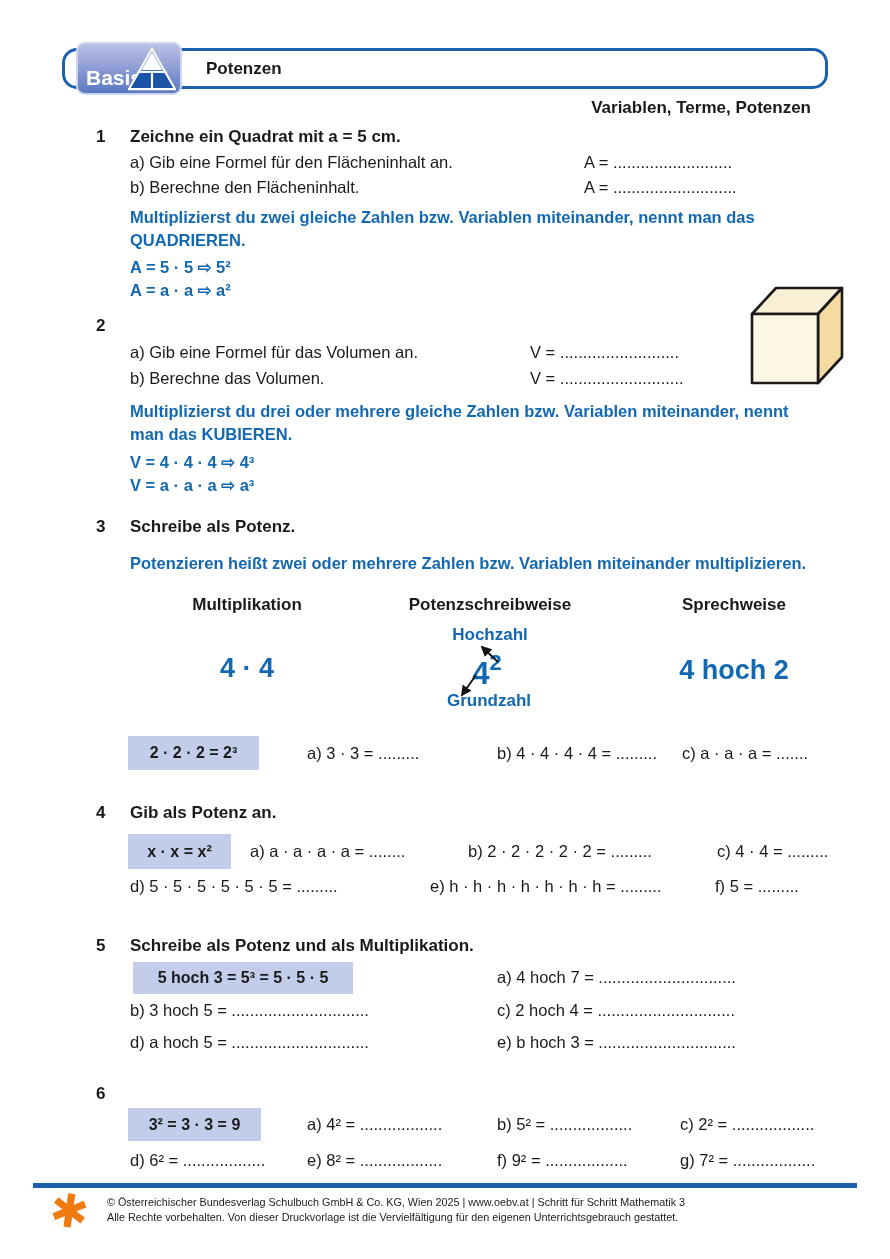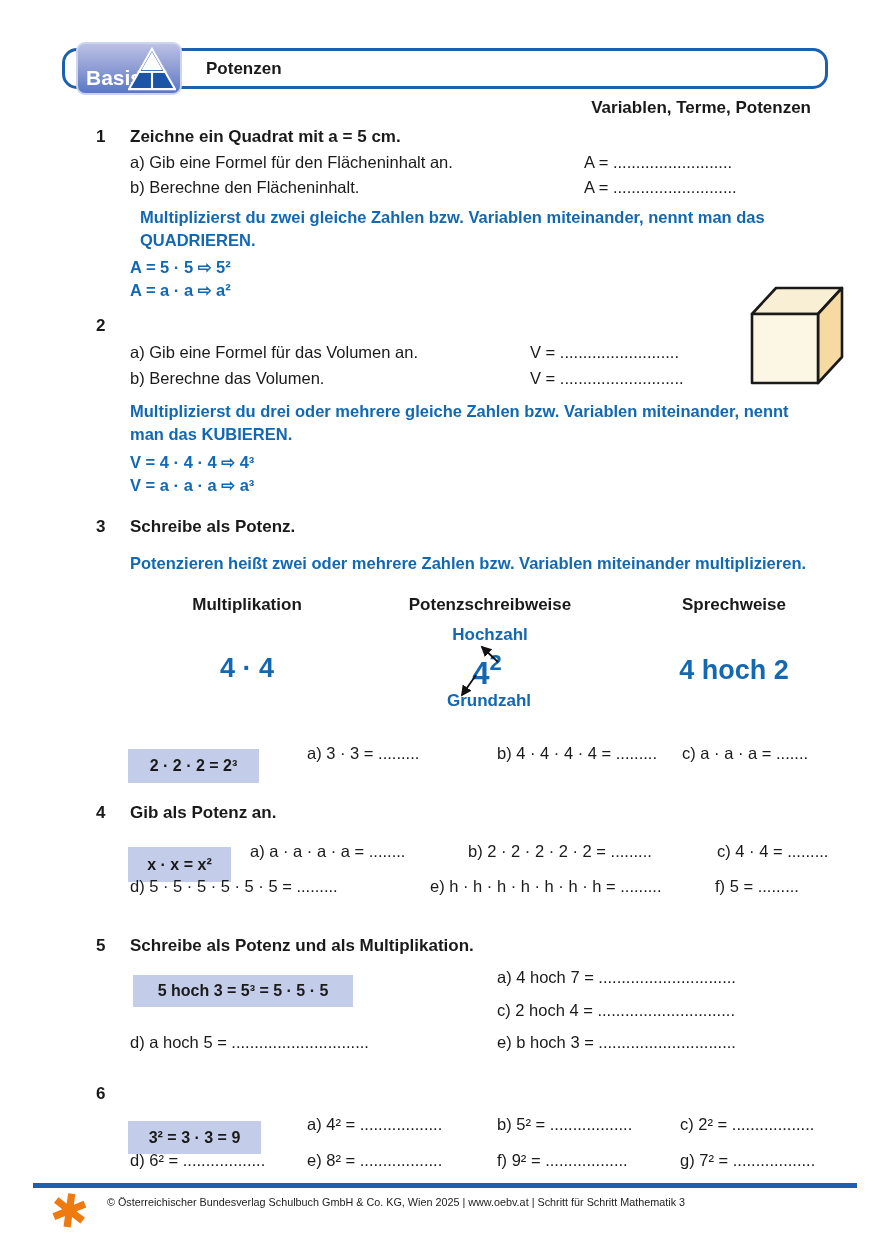--- a/index.html
+++ b/index.html
@@ -31,21 +31,21 @@
   .tnum{font-weight:bold;font-size:17px;}
   .ttitle{font-weight:bold;font-size:17px;}
   .body-t{font-size:16.5px;}
   .note{color:var(--blue);font-weight:bold;font-size:16.5px;line-height:23px;white-space:pre-line;}
   .formula{color:var(--blue);font-weight:bold;font-size:16.5px;}
   .colhead{font-weight:bold;font-size:17px;text-align:center;}
   .bigblue{color:var(--blue);font-weight:bold;font-size:27px;}
   .pw-base{color:var(--blue);font-weight:bold;font-size:31px;}
   .pw-exp{color:var(--blue);font-weight:bold;font-size:22px;vertical-align:14px;}
   .lbl-blue{color:var(--blue);font-weight:bold;font-size:17px;}
-  .hl{background:var(--hl);font-weight:bold;font-size:16px;text-align:center;margin-top:13px;}
+  .hl{background:var(--hl);font-weight:bold;font-size:16px;text-align:center;}
   .rule{position:absolute;left:33px;top:1183px;width:824px;height:4.5px;background:var(--border-blue);}
   .logo{position:absolute;left:50px;top:1188px;font-size:46px;color:var(--orange);
     transform:rotate(8deg);line-height:1;}
   .footer{position:absolute;left:107px;top:1195px;font-size:10.8px;line-height:15.2px;color:#222;}
 </style>
 </head>
 <body>
 
 <div class="page">
 
@@ -62,21 +62,21 @@
       </svg>
     </div>
   </div>
 
   <span class="abs tnum" style="left:96px;top:127px">1</span>
   <span class="abs ttitle" style="left:130px;top:127px">Zeichne ein Quadrat mit a = 5 cm.</span>
   <span class="abs body-t" style="left:130px;top:153px">a) Gib eine Formel für den Flächeninhalt an.</span>
   <span class="abs body-t" style="left:584px;top:153px">A = ..........................</span>
   <span class="abs body-t" style="left:130px;top:178px">b) Berechne den Flächeninhalt.</span>
   <span class="abs body-t" style="left:584px;top:178px">A = ...........................</span>
-  <div class="abs note" style="left:140px;top:206px;white-space:pre-line">Multiplizierst du zwei gleiche Zahlen bzw. Variablen miteinander, nennt man das
+  <div class="abs note" style="left:130px;top:206px;white-space:pre-line">Multiplizierst du zwei gleiche Zahlen bzw. Variablen miteinander, nennt man das
 QUADRIEREN.</div>
   <span class="abs formula" style="left:130px;top:258px">A = 5 · 5  ⇨ 5²</span>
   <span class="abs formula" style="left:130px;top:281px">A = a · a   ⇨ a²</span>
 
   <span class="abs tnum" style="left:96px;top:316px">2</span>
   <span class="abs body-t" style="left:130px;top:343px">a) Gib eine Formel für das Volumen an.</span>
   <span class="abs body-t" style="left:530px;top:343px">V = ..........................</span>
   <span class="abs body-t" style="left:130px;top:369px">b) Berechne das Volumen.</span>
   <span class="abs body-t" style="left:530px;top:369px">V = ...........................</span>
   <svg class="abs" style="left:742px;top:281px" width="104" height="108" viewBox="0 0 104 108">
@@ -121,33 +121,35 @@
   <span class="abs body-t" style="left:468px;top:842px">b) 2 · 2 · 2 · 2 · 2  = .........</span>
   <span class="abs body-t" style="left:717px;top:842px">c) 4 · 4 = .........</span>
   <span class="abs body-t" style="left:130px;top:877px">d) 5 · 5 · 5 · 5 · 5 · 5 = .........</span>
   <span class="abs body-t" style="left:430px;top:877px">e) h · h · h · h · h · h · h  = .........</span>
   <span class="abs body-t" style="left:715px;top:877px">f) 5 = .........</span>
 
   <span class="abs tnum" style="left:96px;top:936px">5</span>
   <span class="abs ttitle" style="left:130px;top:936px">Schreibe als Potenz und als Multiplikation.</span>
   <div class="abs hl" style="left:133px;top:962px;width:220px;height:32px;line-height:32px">5 hoch 3 = 5³ = 5 · 5 · 5</div>
   <span class="abs body-t" style="left:497px;top:968px">a) 4 hoch 7 =  ..............................</span>
+  <span class="abs body-t" style="left:130px;top:1001px">b) 3 hoch 5  = ..............................</span>
   <span class="abs body-t" style="left:497px;top:1001px">c) 2 hoch 4 =  ..............................</span>
   <span class="abs body-t" style="left:130px;top:1033px">d) a hoch 5  = ..............................</span>
   <span class="abs body-t" style="left:497px;top:1033px">e) b hoch 3 =  ..............................</span>
 
   <span class="abs tnum" style="left:96px;top:1084px">6</span>
   <div class="abs hl" style="left:128px;top:1108px;width:133px;height:33px;line-height:33px">3² = 3 · 3 = 9</div>
   <span class="abs body-t" style="left:307px;top:1115px">a) 4² = ..................</span>
   <span class="abs body-t" style="left:497px;top:1115px">b) 5² = ..................</span>
   <span class="abs body-t" style="left:680px;top:1115px">c) 2² = ..................</span>
   <span class="abs body-t" style="left:130px;top:1151px">d) 6² = ..................</span>
   <span class="abs body-t" style="left:307px;top:1151px">e) 8² = ..................</span>
   <span class="abs body-t" style="left:497px;top:1151px">f)  9² = ..................</span>
   <span class="abs body-t" style="left:680px;top:1151px">g) 7² = ..................</span>
 
   <div class="rule"></div>
   <div class="logo">✱</div>
   <div class="footer">
     <div>© Österreichischer Bundesverlag Schulbuch GmbH &amp; Co. KG, Wien 2025 | www.oebv.at | Schritt für Schritt Mathematik 3</div>
+    <div>Alle Rechte vorbehalten. Von dieser Druckvorlage ist die Vervielfältigung für den eigenen Unterrichtsgebrauch gestattet.</div>
   </div>
 
 </div>
 
 </body></html>

